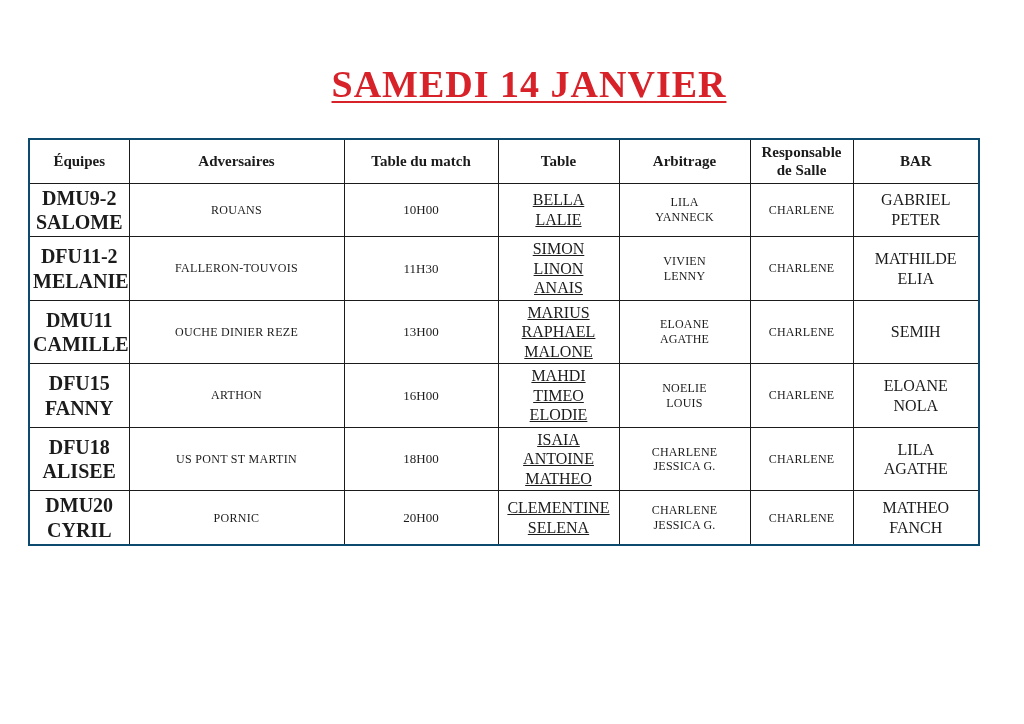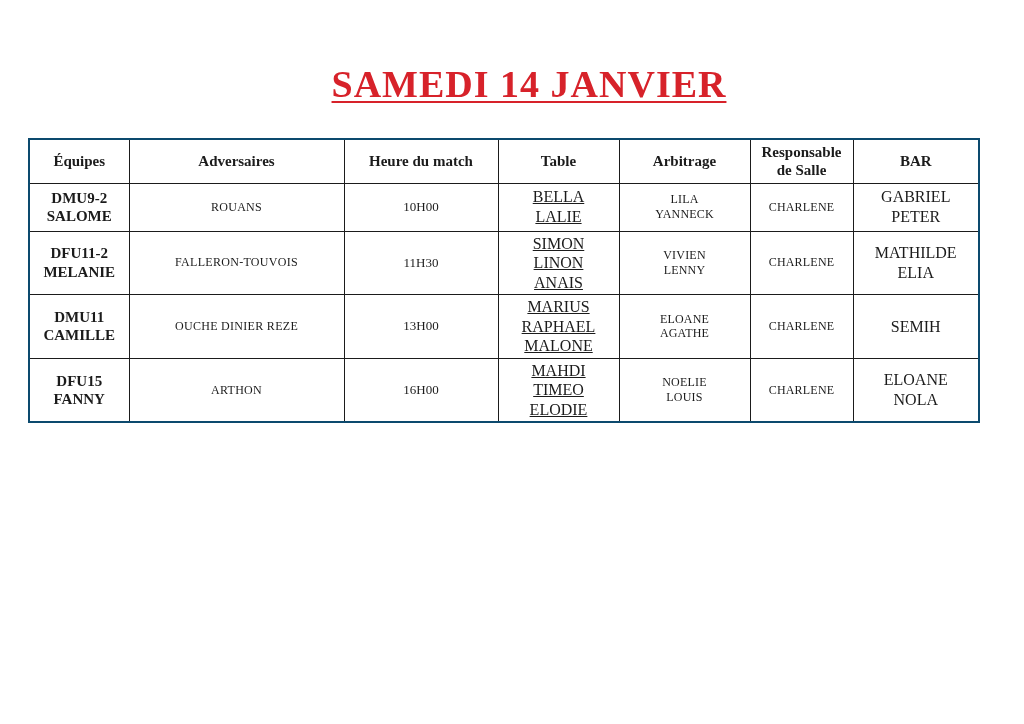--- a/index.html
+++ b/index.html
@@ -47,21 +47,21 @@
     padding: 2px 3px;
     white-space: pre-line;
     line-height: 1.22;
     overflow: hidden;
   }
   table.schedule th {
     font-size: 15px;
     font-weight: bold;
   }
   td.c-equipe {
-    font-size: 15px;
+    font-size: 20px;
     font-weight: bold;
   }
   td.c-adv {
     font-size: 12px;
     letter-spacing: 0.3px;
   }
   td.c-heure {
     font-size: 13px;
   }
   td.c-table {
@@ -102,21 +102,21 @@
       <col style="width:154px">
       <col style="width:121px">
       <col style="width:131px">
       <col style="width:103px">
       <col style="width:126px">
     </colgroup>
     <thead>
       <tr class="hrow">
         <th>Équipes</th>
         <th>Adversaires</th>
-        <th>Heure du match</th>
+        <th>Table du match</th>
         <th>Table</th>
         <th>Arbitrage</th>
         <th>Responsable
 de Salle</th>
         <th>BAR</th>
       </tr>
     </thead>
     <tbody>
       <tr class="r0">
         <td class="c-equipe">DMU9-2
@@ -165,16 +165,43 @@
         <td class="c-heure">16H00</td>
         <td class="c-table">MAHDI
 TIMEO
 ELODIE</td>
         <td class="c-arb">NOELIE
 LOUIS</td>
         <td class="c-resp">CHARLENE</td>
         <td class="c-bar">ELOANE
 NOLA</td>
       </tr>
+      <tr class="r5">
+        <td class="c-equipe">DFU18
+ALISEE</td>
+        <td class="c-adv">US PONT ST MARTIN</td>
+        <td class="c-heure">18H00</td>
+        <td class="c-table">ISAIA
+ANTOINE
+MATHEO</td>
+        <td class="c-arb">CHARLENE
+JESSICA G.</td>
+        <td class="c-resp">CHARLENE</td>
+        <td class="c-bar">LILA
+AGATHE</td>
+      </tr>
+      <tr class="r6">
+        <td class="c-equipe">DMU20
+CYRIL</td>
+        <td class="c-adv">PORNIC</td>
+        <td class="c-heure">20H00</td>
+        <td class="c-table">CLEMENTINE
+SELENA</td>
+        <td class="c-arb">CHARLENE
+JESSICA G.</td>
+        <td class="c-resp">CHARLENE</td>
+        <td class="c-bar">MATHEO
+FANCH</td>
+      </tr>
     </tbody>
   </table>
 
 </div>
 
 </body></html>

